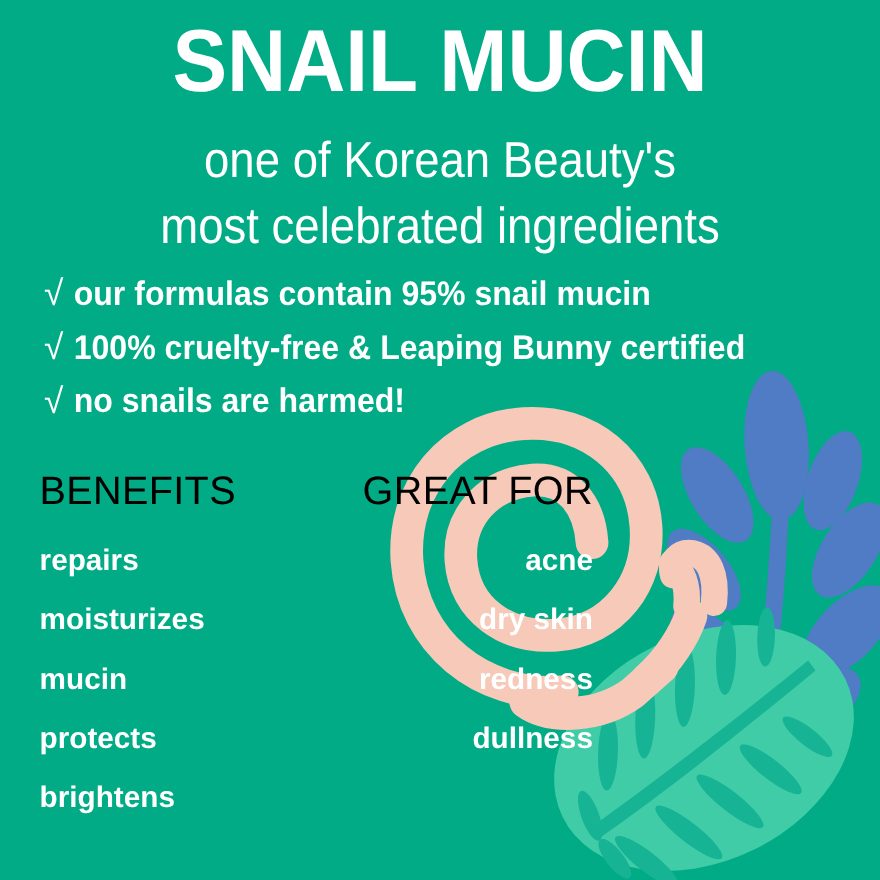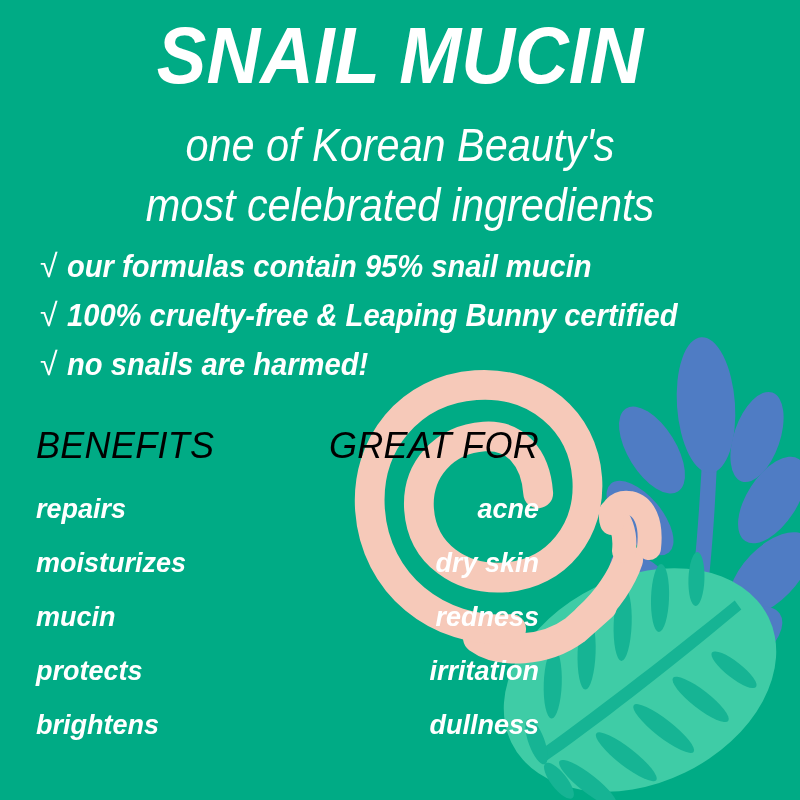--- a/index.html
+++ b/index.html
@@ -12,21 +12,20 @@
     overflow: hidden;
     font-family: "Liberation Sans", sans-serif;
     background: #00ab85;
   }
   #poster {
     position: relative;
     width: 800px;
     height: 800px;
     background: #00ab85;
     overflow: hidden;
-    font-style: italic;
   }
 
   
   #artwork {
     position: absolute;
     left: 0;
     top: 0;
     width: 800px;
     height: 800px;
     pointer-events: none;
@@ -238,19 +237,18 @@
         <div class="col-item">mucin</div>
         <div class="col-item">protects</div>
         <div class="col-item">brightens</div>
       </div>
 
       <div class="col greatfor">
         <div class="col-head">GREAT FOR</div>
         <div class="col-item">acne</div>
         <div class="col-item">dry skin</div>
         <div class="col-item">redness</div>
-        <div class="col-item">irritation</div>
         <div class="col-item">dullness</div>
       </div>
 
     </div>
   </div>
 </div>
 
 </body></html>

